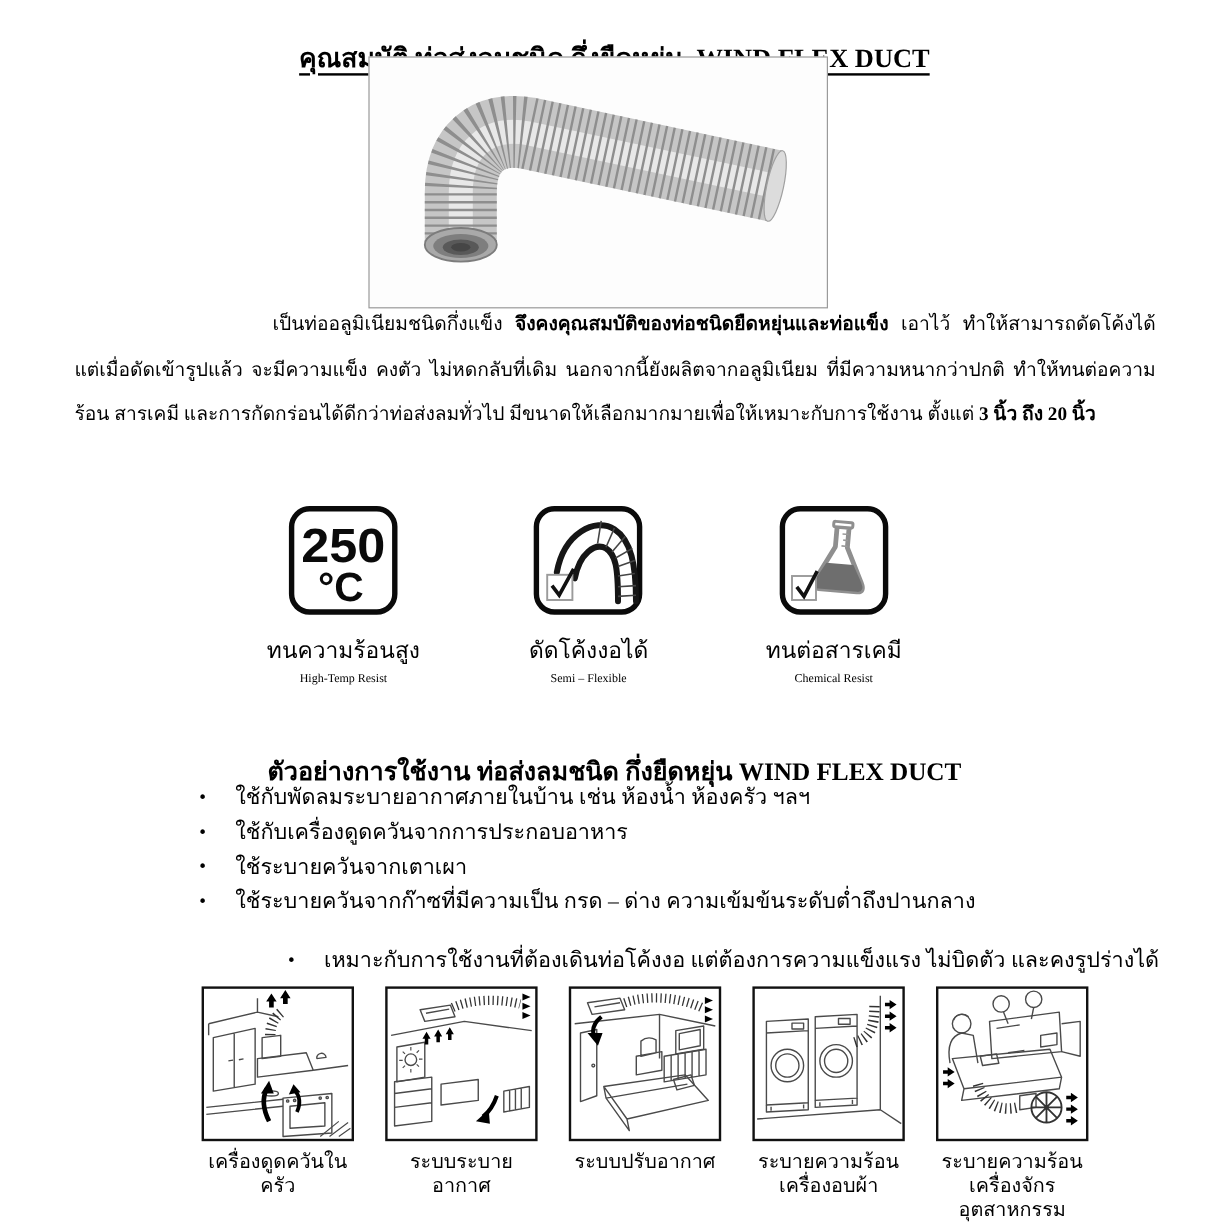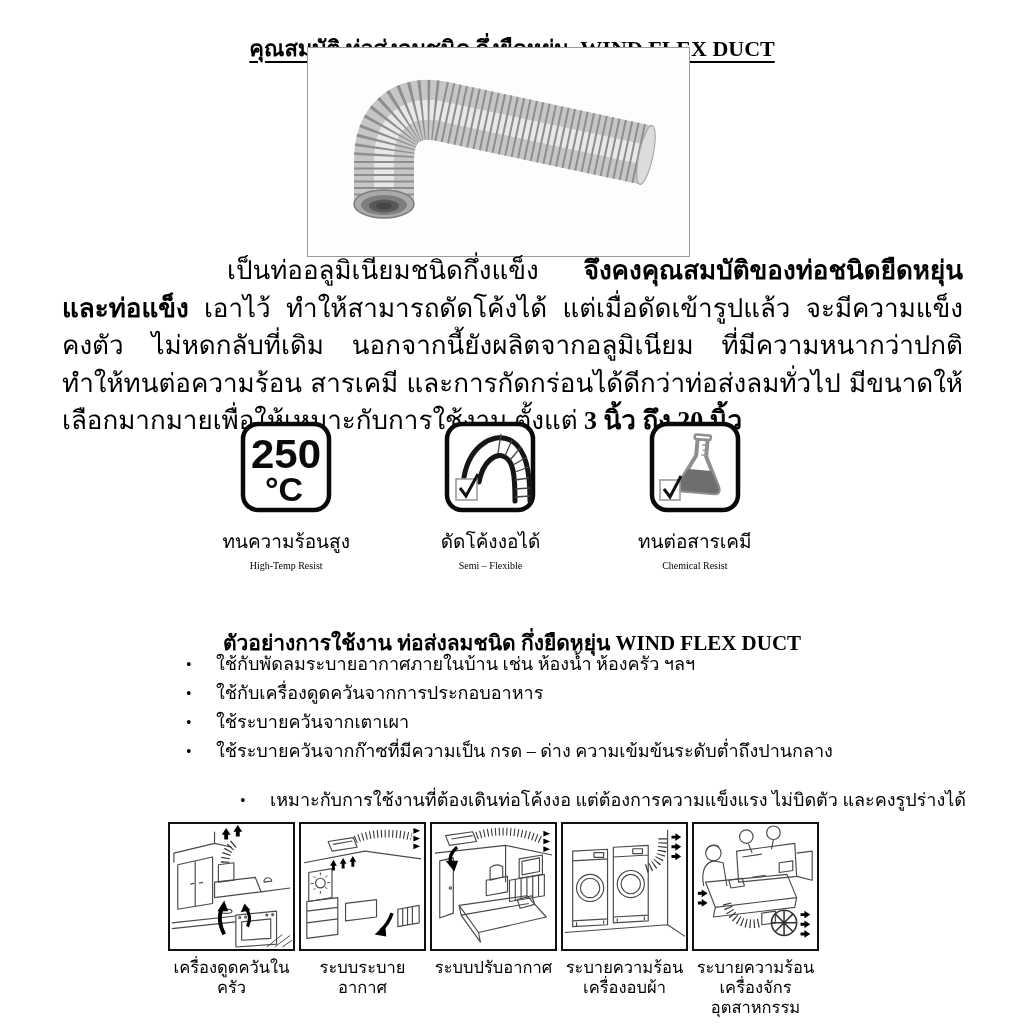--- a/index.html
+++ b/index.html
@@ -6,44 +6,44 @@
   .page{position:relative;width:1024px;height:1024px;background:#fff;overflow:hidden;
         font-family:"Liberation Serif","DejaVu Serif",serif;color:#000;}
 
   .doc-title{position:absolute;top:16px;left:0;width:1024px;text-align:center;
              font-size:22px;font-weight:bold;}
   .doc-title span{text-decoration:underline;text-underline-offset:5px;white-space:pre;}
 
   .photo-box{position:absolute;left:307px;top:47px;width:381px;height:208px;
              border:1px solid #9a9a9a;background:#fdfdfd;}
 
-  .intro{position:absolute;left:62px;top:252px;width:901px;font-size:26px;
+  .intro{position:absolute;left:62px;top:252px;width:901px;font-size:16px;
          line-height:37.5px;text-align:justify;text-indent:165px;margin:0;}
 
   .features{position:absolute;left:207px;top:421px;width:567px;display:flex;
             justify-content:space-between;gap:46px;}
   .feature{width:176px;display:flex;flex-direction:column;align-items:center;}
   .feature .f-icon{width:92px;height:92px;}
   .feature .th-label{margin-top:13px;font-size:19px;}
   .feature .en-label{margin-top:4px;font-size:10px;font-family:Liberation Serif, serif;}
 
   .usage-title{position:absolute;top:609px;left:0;width:1024px;text-align:center;
                font-size:21px;font-weight:bold;}
   .usage-title span{text-underline-offset:5px;white-space:pre;}
 
-  .bullets{position:absolute;left:180px;top:650px;margin:0;padding:0;list-style:none;
+  .bullets{position:absolute;left:160px;top:650px;margin:0;padding:0;list-style:none;
            font-size:18px;}
   .bullets li{line-height:29px;padding-left:36px;position:relative;}
   .bullets li::before{content:"•";position:absolute;left:6px;font-size:16px;}
   .sub-bullet{position:absolute;left:234px;top:786px;margin:0;padding:0;list-style:none;
               font-size:18px;}
   .sub-bullet li{line-height:29px;padding-left:36px;position:relative;text-align:center;}
   .sub-bullet li::before{content:"•";position:absolute;left:6px;font-size:16px;}
 
-  .apps{position:absolute;left:168px;top:822px;display:flex;gap:4px;}
+  .apps{position:absolute;left:168px;top:822px;display:flex;gap:26px;}
   .app{width:127px;display:flex;flex-direction:column;align-items:center;}
   .app .panel{width:123px;height:125px;border:2px solid #111;background:#fff;}
   .app .panel svg{display:block;}
   .app .caption{margin-top:7px;font-size:16.5px;line-height:20px;text-align:center;
                 white-space:pre-line;}
 </style>
 </head>
 <body>
 
 <div class="page">

